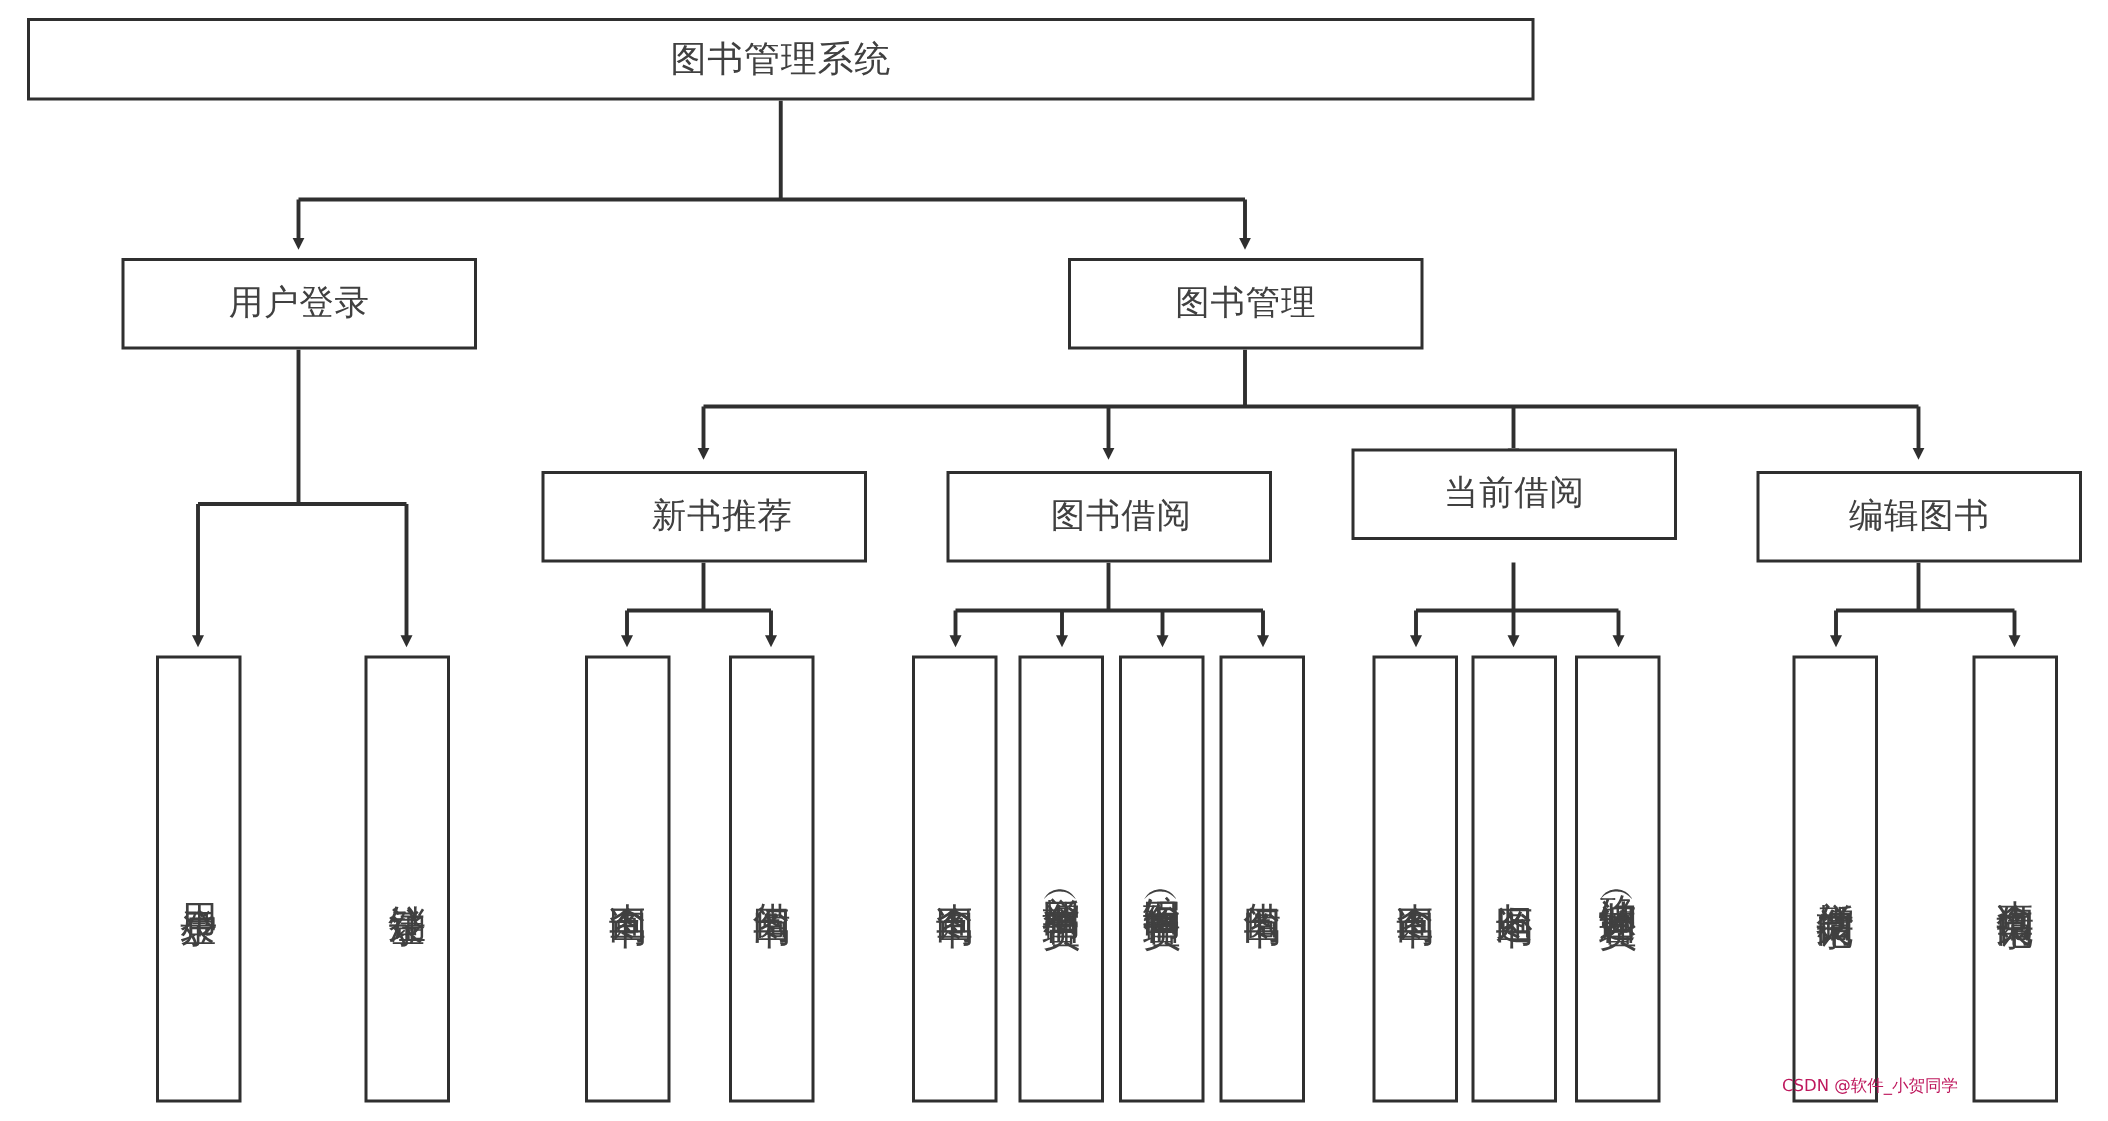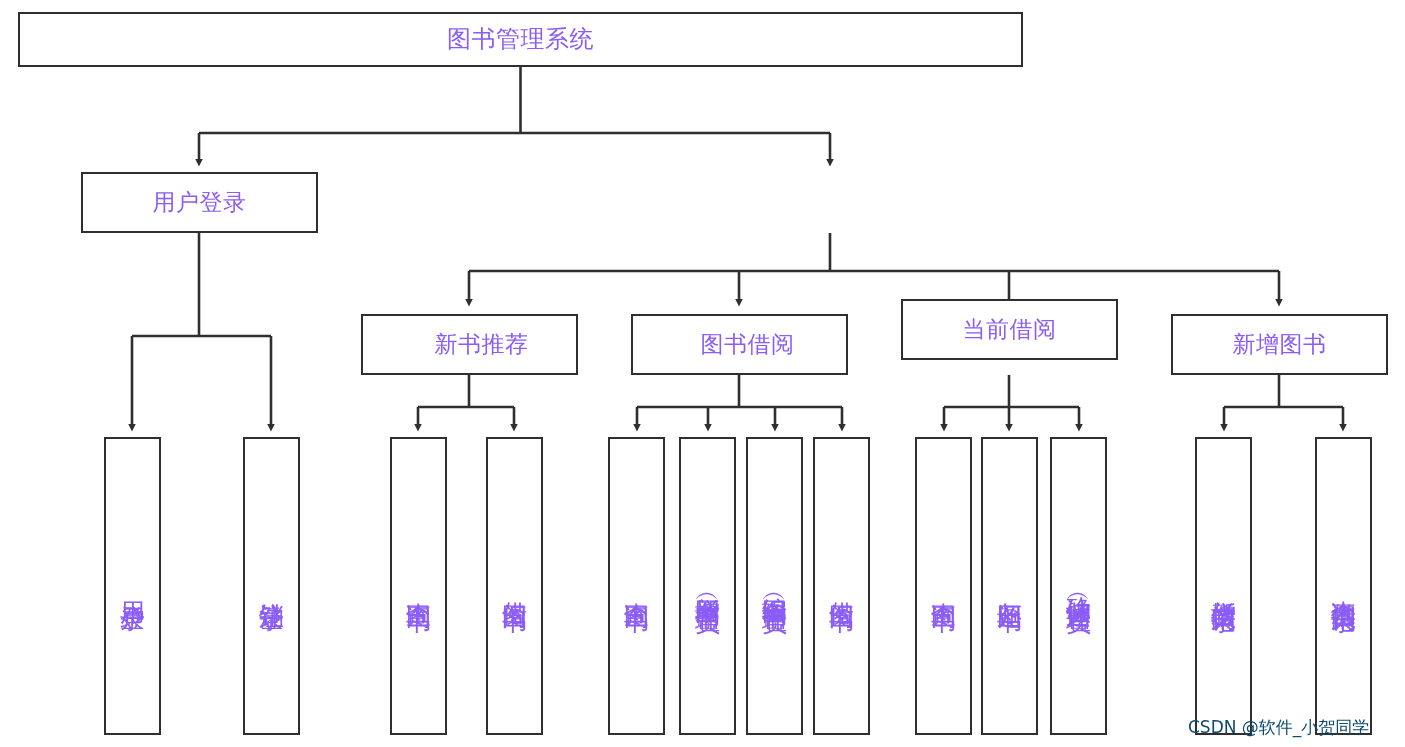--- a/index.html
+++ b/index.html
@@ -26,21 +26,21 @@
     pointer-events: none;
   }
   .node {
     position: absolute;
     box-sizing: border-box;
     border: 2.5px solid #2f2f2f;
     background: #ffffff;
     display: flex;
     align-items: center;
     justify-content: center;
-    color: #8b5cf6;
+    color: #404040;
     z-index: 2;
   }
   .node .label {
     display: block;
     text-align: center;
     line-height: 1.12;
     letter-spacing: 0.5px;
   }
   
   .node.horiz .label {
@@ -60,22 +60,22 @@
     font-size: 25px;
     line-height: 1.0;
     letter-spacing: 2px;
     white-space: nowrap;
     max-height: 285px;
   }
   .watermark {
     position: absolute;
     left: 1188px;
     top: 716px;
-    font-size: 17px;
-    color: #0c4a6e;
+    font-size: 11px;
+    color: #be185d;
     white-space: nowrap;
     z-index: 5;
     font-family: "DejaVu Sans", "Liberation Sans", sans-serif;
   }
 </style>
 </head>
 <body>
 
 <div id="canvas">
 
@@ -129,32 +129,35 @@
     </g>
   </svg>
 
   <div class="node horiz root" style="left:18px; top:12px; width:1005px; height:55px;">
     <span class="label">图书管理系统</span>
   </div>
 
   <div class="node horiz" style="left:81px; top:172px; width:237px; height:61px;">
     <span class="label">用户登录</span>
   </div>
+  <div class="node horiz" style="left:712px; top:172px; width:237px; height:61px;">
+    <span class="label">图书管理</span>
+  </div>
 
   <div class="node horiz" style="left:361px; top:314px; width:217px; height:61px;padding-left:24px;">
     <span class="label">新书推荐</span>
   </div>
   <div class="node horiz" style="left:631px; top:314px; width:217px; height:61px;padding-left:16px;">
     <span class="label">图书借阅</span>
   </div>
   <div class="node horiz" style="left:901px; top:299px; width:217px; height:61px;">
     <span class="label">当前借阅</span>
   </div>
   <div class="node horiz" style="left:1171px; top:314px; width:217px; height:61px;">
-    <span class="label">新增图书</span>
+    <span class="label">编辑图书</span>
   </div>
 
   <div class="node vert" style="left:104px; top:437px; width:57px; height:298px;">
     <span class="label">用户登录</span>
   </div>
   <div class="node vert" style="left:243px; top:437px; width:57px; height:298px;">
     <span class="label">注销登录</span>
   </div>
 
   <div class="node vert" style="left:390px; top:437px; width:57px; height:298px;">

